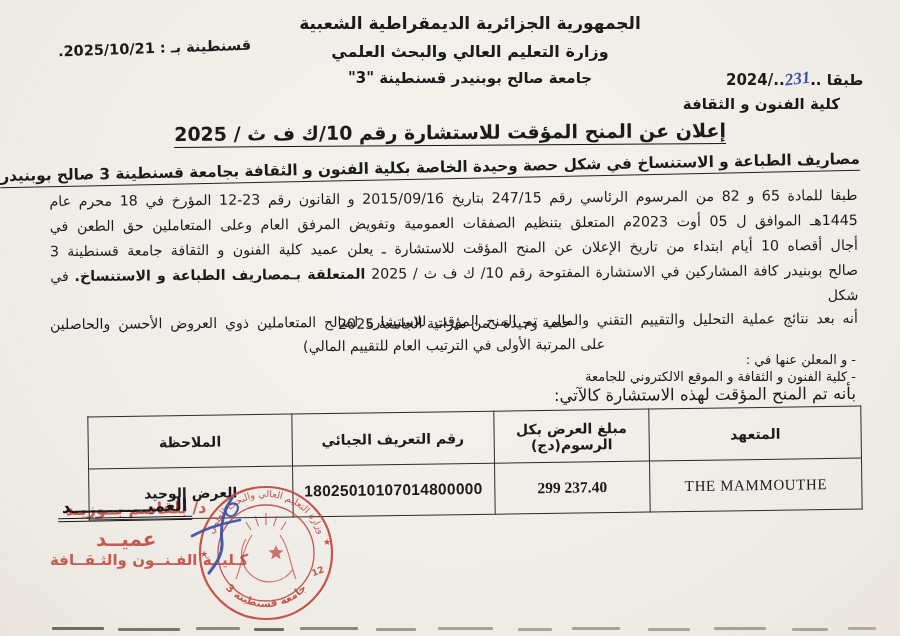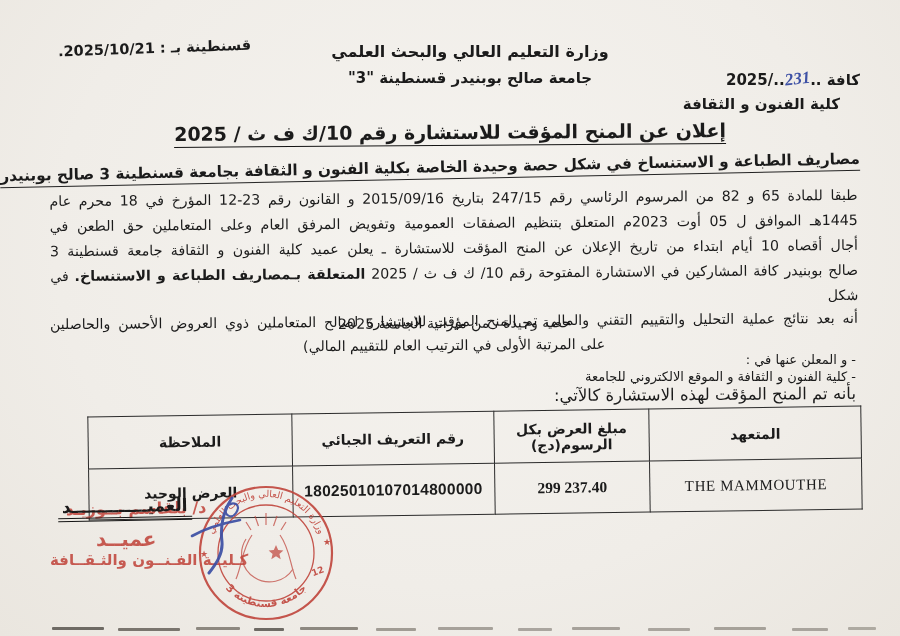--- a/index.html
+++ b/index.html
@@ -61,23 +61,24 @@
   
   .dash{position:absolute;height:3px;border-radius:1px;background:#8d8880;}
 </style>
 </head>
 <body>
 
 <div id="page">
 
   <div class="abs rtl date-line">قسنطينة بـ : 2025/10/21.</div>
   <div class="abs rtl ref-line">
-    <span>كافة ..</span><span class="ref-num">231</span><span>../2025</span>
+    <span>طبقا ..</span><span class="ref-num">231</span><span>../2024</span>
   </div>
 
+  <div class="abs rtl hdr hdr-l1">الجمهورية الجزائرية الديمقراطية الشعبية</div>
   <div class="abs rtl hdr hdr-l2">وزارة التعليم العالي والبحث العلمي</div>
   <div class="abs rtl hdr hdr-l3">جامعة صالح بوبنيدر  قسنطينة "3"</div>
   <div class="abs rtl hdr hdr-l4">كلية الفنون و الثقافة</div>
 
   <div class="abs rtl title"><span>إعلان عن المنح المؤقت للاستشارة رقم 10/ك ف ث / 2025</span></div>
   <div class="abs rtl subject"><span>مصاريف الطباعة و الاستنساخ  في شكل حصة وحيدة   الخاصة بكلية الفنون و الثقافة بجامعة قسنطينة 3 صالح بوبنيدر</span></div>
 
   <div class="abs rtl par par1">
     <div class="jline">طبقا للمادة 65 و 82 من المرسوم الرئاسي رقم 247/15 بتاريخ 2015/09/16 و القانون رقم 23-12 المؤرخ في 18 محرم عام</div>
     <div class="jline">1445هـ الموافق ل 05 أوت 2023م  المتعلق بتنظيم الصفقات العمومية وتفويض المرفق العام وعلى المتعاملين حق الطعن في</div>

